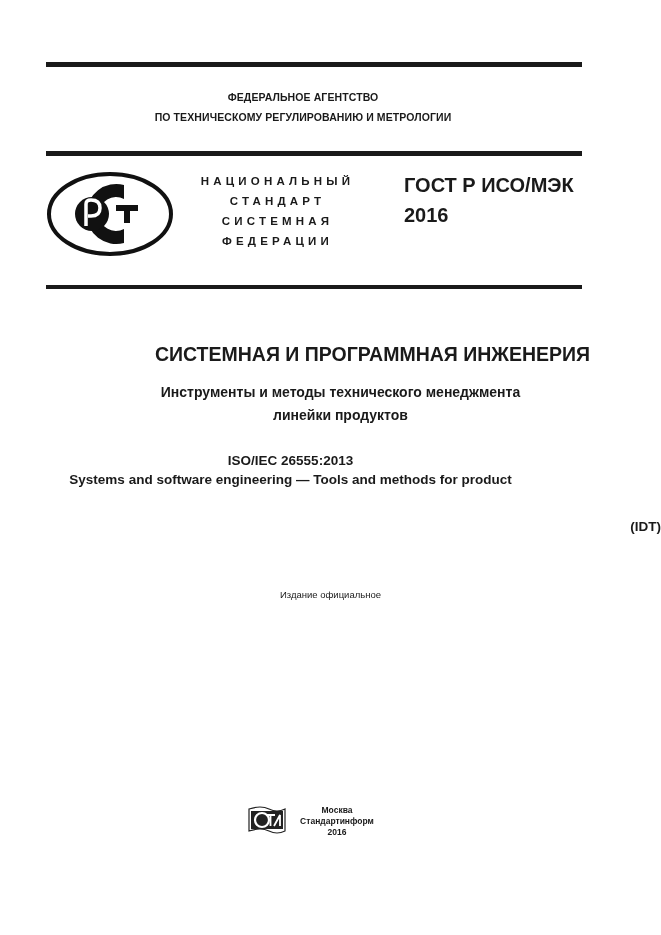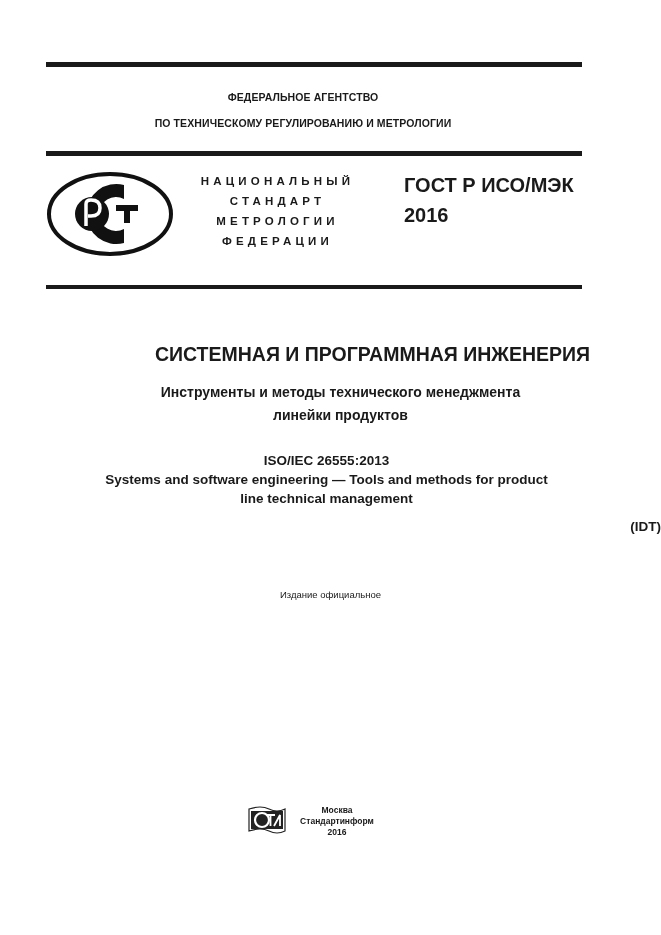--- a/index.html
+++ b/index.html
@@ -9,68 +9,67 @@
   }
   .rule { position: absolute; left: 46px; width: 536px; background: #1a1a1a; }
   .rule.thick { height: 5px; }
   .rule.mid { height: 4px; }
   .agency { position: absolute; left: 0; width: 606px; text-align: center; font-weight: bold; font-size: 10.5px; letter-spacing: 0.1px; }
   .logo { position: absolute; left: 46px; top: 171px; width: 128px; height: 86px; }
   .natstd { position: absolute; left: 190px; top: 171px; width: 175px; text-align: center; font-weight: bold; font-size: 11.5px; letter-spacing: 4.2px; line-height: 20px; }
   .gost { position: absolute; left: 404px; top: 170px; font-weight: bold; font-size: 20px; line-height: 30px; }
   .title1 { position: absolute; left: 0; width: 661px; top: 343px; text-align: center; font-weight: bold; font-size: 19.5px; padding-left: 42px; }
   .title2 { position: absolute; left: 0; width: 661px; top: 381px; text-align: center; font-weight: bold; font-size: 14px; line-height: 23px; padding-left: 10px; }
-  .iso { position: absolute; left: 0; width: 581px; top: 451px; text-align: center; font-weight: bold; font-size: 13.5px; line-height: 19px; margin-left: 36px; }
+  .iso { position: absolute; left: 0; width: 581px; top: 451px; text-align: center; font-weight: bold; font-size: 13.5px; line-height: 19px; }
   .idt { position: absolute; left: 0; width: 661px; top: 519px; text-align: right; font-weight: bold; font-size: 13.5px; }
   .edition { position: absolute; left: 0; width: 661px; top: 589px; text-align: center; font-weight: normal; font-size: 9.5px; }
   .publisher-logo { position: absolute; left: 247px; top: 805px; width: 40px; height: 30px; }
   .publisher { position: absolute; left: 292px; top: 805px; width: 90px; text-align: center; font-weight: bold; font-size: 8.5px; line-height: 11px; }
   .line { display: block; }
 </style>
 </head>
 <body>
 
 <div class="rule thick" style="top:62px;"></div>
 <div class="agency" style="top:91px;">ФЕДЕРАЛЬНОЕ АГЕНТСТВО</div>
-<div class="agency" style="top:117px;">ПО ТЕХНИЧЕСКОМУ РЕГУЛИРОВАНИЮ И МЕТРОЛОГИИ</div>
+<div class="agency" style="top:111px;">ПО ТЕХНИЧЕСКОМУ РЕГУЛИРОВАНИЮ И МЕТРОЛОГИИ</div>
 <div class="rule thick" style="top:151px;"></div>
 
 <svg class="logo" viewBox="0 0 128 86">
   <ellipse cx="64" cy="43" rx="61" ry="40" fill="none" stroke="#111" stroke-width="4"></ellipse>
   <path d="M78 14 A30 30 0 1 0 78 72 L78 58 A17 17 0 1 1 78 28 Z" fill="#111"></path>
   <circle cx="46" cy="43" r="17" fill="#111"></circle>
   <path d="M40 55 L40 33 Q40 29 45 29 Q54 29 54 37 Q54 45 45 45 L42 45" fill="none" stroke="#fff" stroke-width="3.5"></path>
   <rect x="70" y="34" width="22" height="6" fill="#111"></rect>
   <rect x="78" y="34" width="6" height="18" fill="#111"></rect>
 </svg>
 
 <div class="natstd">
   <span class="line">НАЦИОНАЛЬНЫЙ</span>
   <span class="line">СТАНДАРТ</span>
-  <span class="line">МЕТРОЛОГИИ</span>
+  <span class="line">СИСТЕМНАЯ</span>
   <span class="line">ФЕДЕРАЦИИ</span>
 </div>
 
 <div class="gost">
   <span class="line">ГОСТ Р ИСО/МЭК</span>
   <span class="line">2016</span>
 </div>
 
 <div class="rule mid" style="top:285px;"></div>
 
 <div class="title1">СИСТЕМНАЯ И ПРОГРАММНАЯ ИНЖЕНЕРИЯ</div>
 <div class="title2">
   <span class="line">Инструменты и методы технического менеджмента</span>
   <span class="line">линейки продуктов</span>
 </div>
 
 <div class="iso">
   <span class="line">ISO/IEC 26555:2013</span>
   <span class="line">Systems and software engineering — Tools and methods for product</span>
-  <span class="line">line technical management</span>
 </div>
 
 <div class="idt">(IDT)</div>
 <div class="edition">Издание официальное</div>
 
 <svg class="publisher-logo" viewBox="0 0 40 30">
   <path d="M2 4 Q14 0 22 4 Q30 8 38 4 L38 26 Q30 30 22 26 Q14 22 2 26 Z" fill="none" stroke="#222" stroke-width="1.2"></path>
   <rect x="4" y="6" width="32" height="18" fill="#222"></rect>
   <circle cx="15" cy="15" r="7" fill="none" stroke="#fff" stroke-width="2.2"></circle>
   <path d="M19 10 L28 10 M23.5 10 L23.5 21 M27 21 L33 10 L33 21" fill="none" stroke="#fff" stroke-width="1.8"></path>

